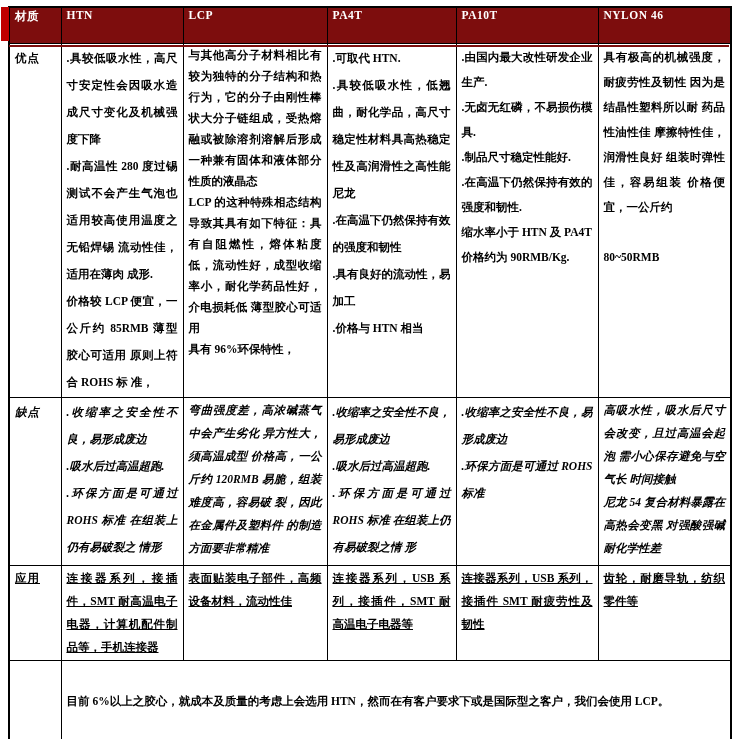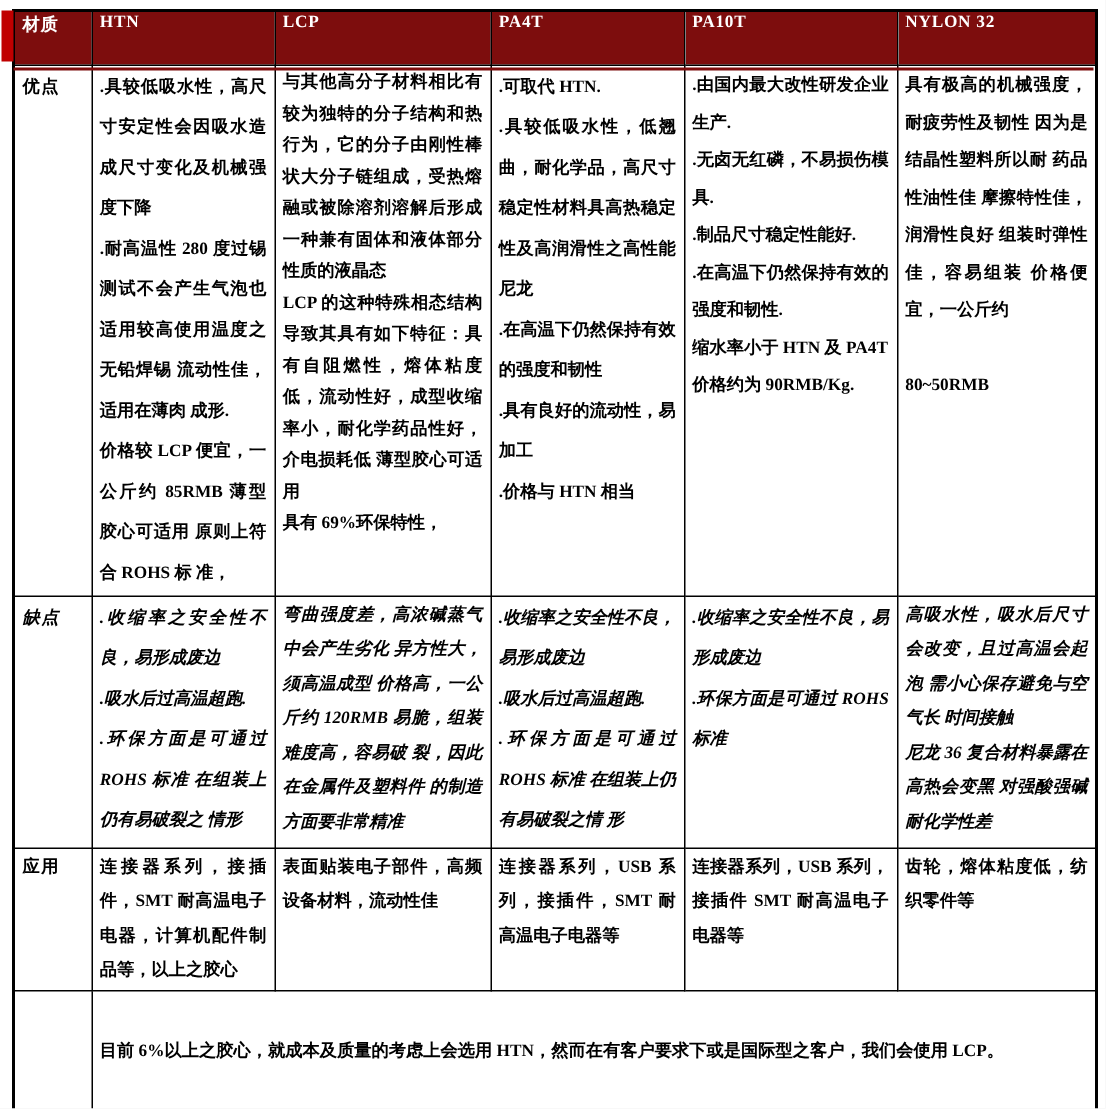--- a/index.html
+++ b/index.html
@@ -45,21 +45,21 @@
     border-bottom:3px solid #000;
     height:36px;
   }
   th.hdr-label{font-size:13px;}
   td.rowlabel{
     text-align:center;vertical-align:middle;
     font-size:12.5px;letter-spacing:1px;white-space:nowrap;
   }
   tr.row-adv td{height:305px;line-height:27px;}
   tr.row-dis td{height:168px;line-height:27px;font-style:italic;}
-  tr.row-app td{height:93px;line-height:23px;}
+  tr.row-app td{height:93px;line-height:23px;text-decoration:underline;}
   tr.row-sum td{height:118px;line-height:26px;}
   td.lh21{line-height:21px !important;}
   td.lh23{line-height:23px !important;}
   td.lh25{line-height:25px !important;}
   td.summary-cell{white-space:normal;text-align:left;padding-top:7px;}
   .sum-line{white-space:pre-line;}
 </style>
 </head>
 <body>
 
@@ -77,31 +77,31 @@
         <col style="width:133px">
     </colgroup>
 
     <tbody>
         <tr>
       <th class="hdr hdr-label">材质</th>
       <th class="hdr">HTN</th>
       <th class="hdr">LCP</th>
       <th class="hdr">PA4T</th>
       <th class="hdr">PA10T</th>
-      <th class="hdr">NYLON 32</th>
+      <th class="hdr">NYLON 46</th>
     </tr>
 
     <tr class="row-adv">
       <td class="rowlabel">优点</td>
       <td>.具较低吸水性，高尺寸安定性会因吸水造成尺寸变化及机械强度下降
 .耐高温性 280 度过锡测试不会产生气泡也适用较高使用温度之无铅焊锡 流动性佳，适用在薄肉 成形.
 价格较 LCP 便宜，一公斤约 85RMB 薄型胶心可适用 原则上符合 ROHS 标 准，</td>
       <td class="lh21">与其他高分子材料相比有较为独特的分子结构和热行为，它的分子由刚性棒状大分子链组成，受热熔融或被除溶剂溶解后形成一种兼有固体和液体部分性质的液晶态
 LCP 的这种特殊相态结构导致其具有如下特征：具有自阻燃性，熔体粘度低，流动性好，成型收缩率小，耐化学药品性好，介电损耗低 薄型胶心可适用
-具有 69%环保特性，</td>
+具有 96%环保特性，</td>
       <td>.可取代 HTN.
 .具较低吸水性，低翘曲，耐化学品，高尺寸稳定性材料具高热稳定性及高润滑性之高性能尼龙
 .在高温下仍然保持有效的强度和韧性
 .具有良好的流动性，易加工
 .价格与 HTN 相当</td>
       <td class="lh25">.由国内最大改性研发企业生产.
 .无卤无红磷，不易损伤模具.
 .制品尺寸稳定性能好.
 .在高温下仍然保持有效的强度和韧性.
 缩水率小于 HTN 及 PA4T
@@ -116,30 +116,30 @@
       <td>.收缩率之安全性不良，易形成废边
 .吸水后过高温超跑.
 .环保方面是可通过 ROHS 标准 在组装上仍有易破裂之 情形</td>
       <td class="lh23">弯曲强度差，高浓碱蒸气中会产生劣化 异方性大，须高温成型 价格高，一公斤约 120RMB 易脆，组装难度高，容易破 裂，因此在金属件及塑料件 的制造方面要非常精准</td>
       <td>.收缩率之安全性不良，易形成废边
 .吸水后过高温超跑.
 .环保方面是可通过 ROHS 标准 在组装上仍有易破裂之情 形</td>
       <td>.收缩率之安全性不良，易形成废边
 .环保方面是可通过 ROHS 标准</td>
       <td class="lh23">高吸水性，吸水后尺寸会改变，且过高温会起泡 需小心保存避免与空气长 时间接触
-尼龙 36 复合材料暴露在高热会变黑 对强酸强碱耐化学性差</td>
+尼龙 54 复合材料暴露在高热会变黑 对强酸强碱耐化学性差</td>
     </tr>
 
     <tr class="row-app">
       <td class="rowlabel">应用</td>
-      <td>连接器系列，接插件，SMT 耐高温电子电器，计算机配件制品等，以上之胶心</td>
+      <td>连接器系列，接插件，SMT 耐高温电子电器，计算机配件制品等，手机连接器</td>
       <td>表面贴装电子部件，高频设备材料，流动性佳</td>
       <td>连接器系列，USB 系列，接插件，SMT 耐高温电子电器等</td>
-      <td>连接器系列，USB 系列，接插件 SMT 耐高温电子电器等</td>
-      <td>齿轮，熔体粘度低，纺织零件等</td>
+      <td>连接器系列，USB 系列，接插件 SMT 耐疲劳性及韧性</td>
+      <td>齿轮，耐磨导轨，纺织零件等</td>
     </tr>
 
     <tr class="row-sum">
       <td class="rowlabel"></td>
       <td class="summary-cell" colspan="5">
         <div class="sum-line">目前 6%以上之胶心，就成本及质量的考虑上会选用 HTN，然而在有客户要求下或是国际型之客户，我们会使用 LCP。</div>
         
         
         
         

